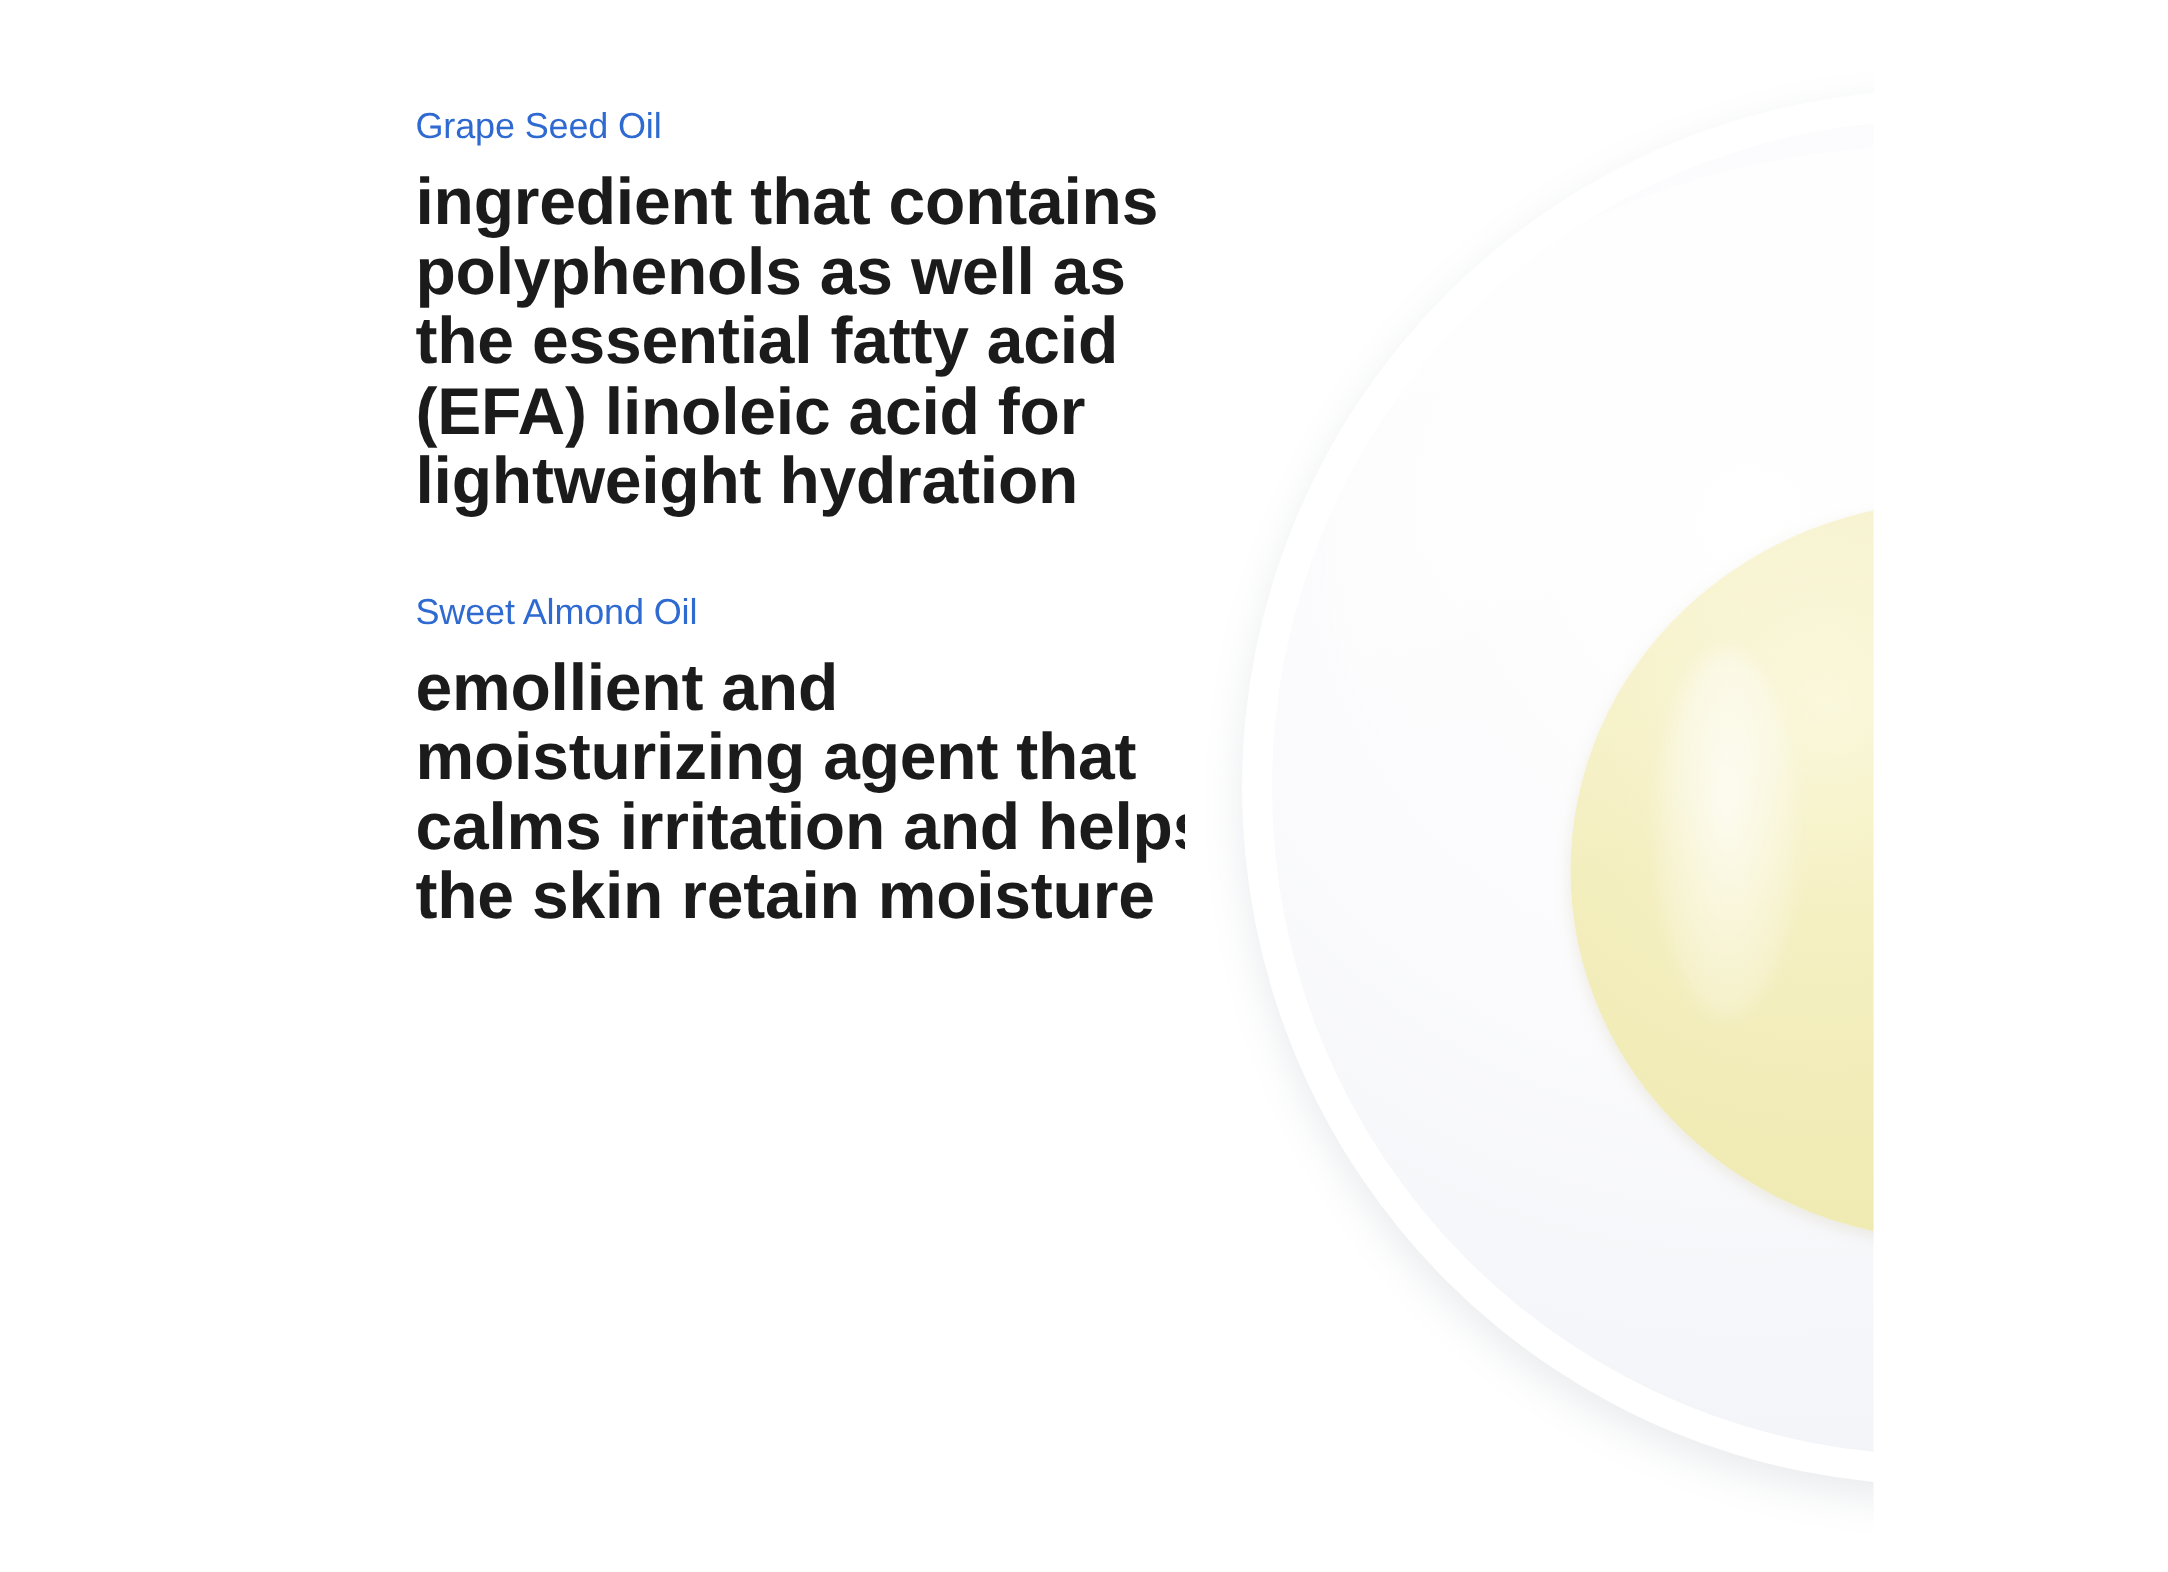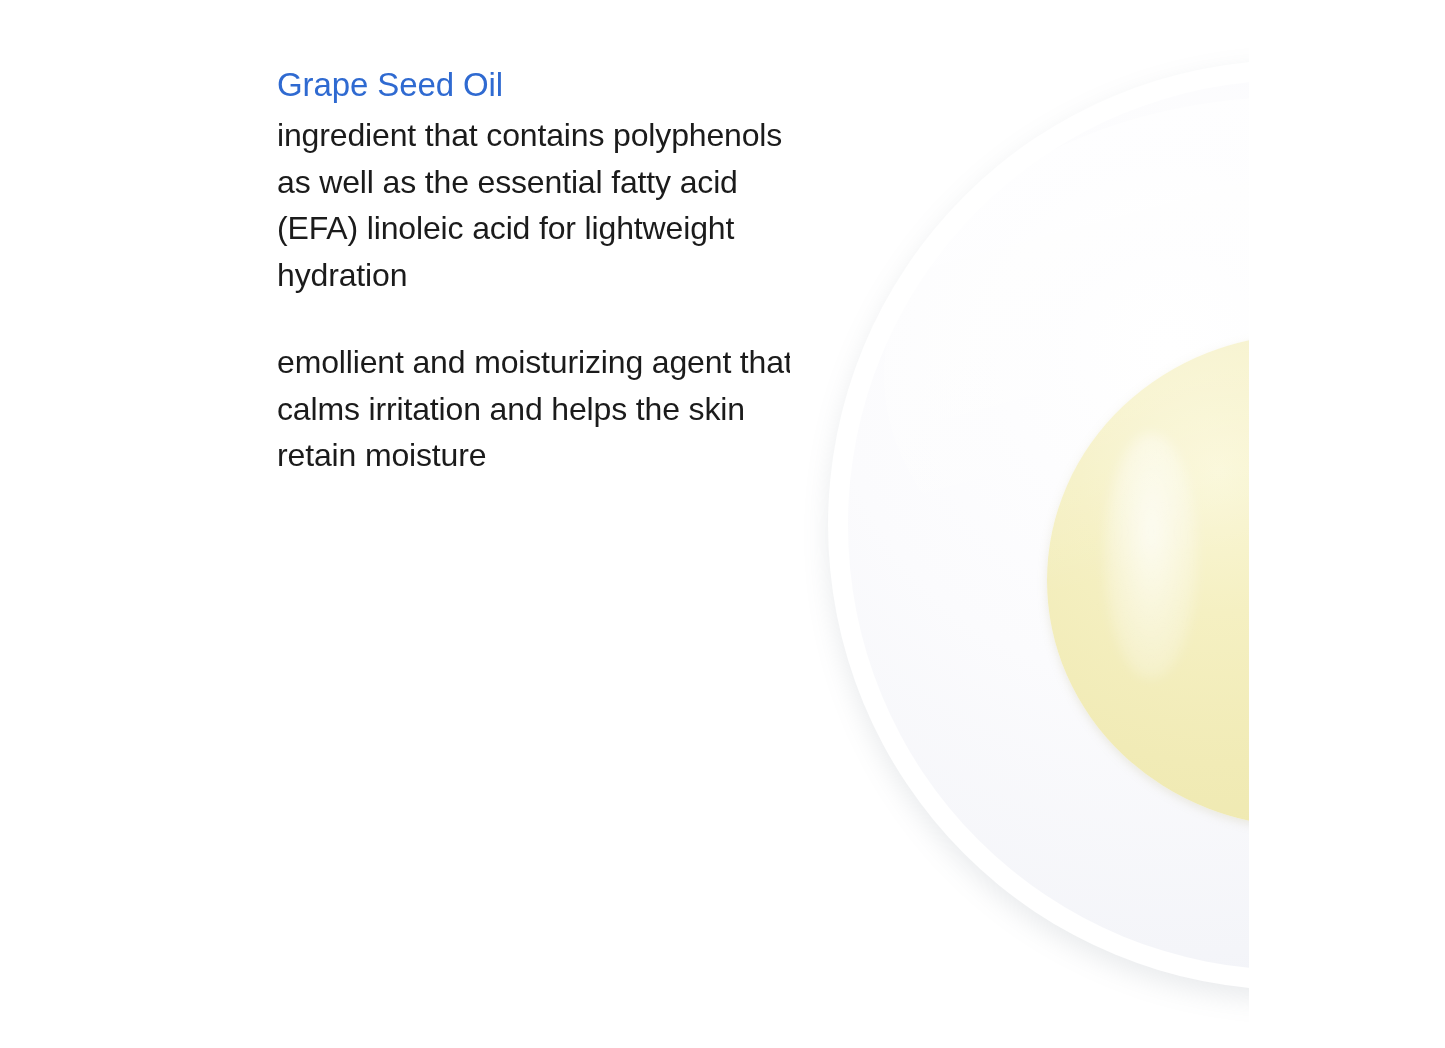--- a/index.html
+++ b/index.html
@@ -31,34 +31,34 @@
   .ingredient-block {
     margin: 0 0 41px 0;
   }
   .ingredient-block:last-child {
     margin-bottom: 0;
   }
 
   .ingredient-name {
     display: block;
     color: #2f6ad1;
-    font-size: 33px;
+    font-size: 24px;
     line-height: 46px;
     font-weight: 400;
     letter-spacing: -0.1px;
     margin: 0 0 4px 0;
     white-space: nowrap;
   }
 
   .ingredient-desc {
     display: block;
     color: #1b1b1b;
-    font-size: 32px;
+    font-size: 44px;
     line-height: 46.5px;
-    font-weight: 400;
+    font-weight: 700;
     letter-spacing: -0.15px;
     margin: 0;
   }
 
   
   #dish-photo {
     position: absolute;
     left: 790px;
     top: 0px;
     width: 459px;
@@ -219,20 +219,21 @@
 <div id="page">
 
   <div id="ingredient-list">
 
     <div class="ingredient-block">
       <span class="ingredient-name">Grape Seed Oil</span>
       <span class="ingredient-desc">ingredient that contains polyphenols as well as the essential fatty acid (EFA) linoleic acid for lightweight hydration</span>
     </div>
 
     <div class="ingredient-block">
+      <span class="ingredient-name">Sweet Almond Oil</span>
       <span class="ingredient-desc">emollient and moisturizing agent that calms irritation and helps the skin retain moisture</span>
     </div>
 
     <div class="ingredient-block">
     </div>
 
   </div>
 
   <div id="dish-photo">
     <div class="dish-wrap">

